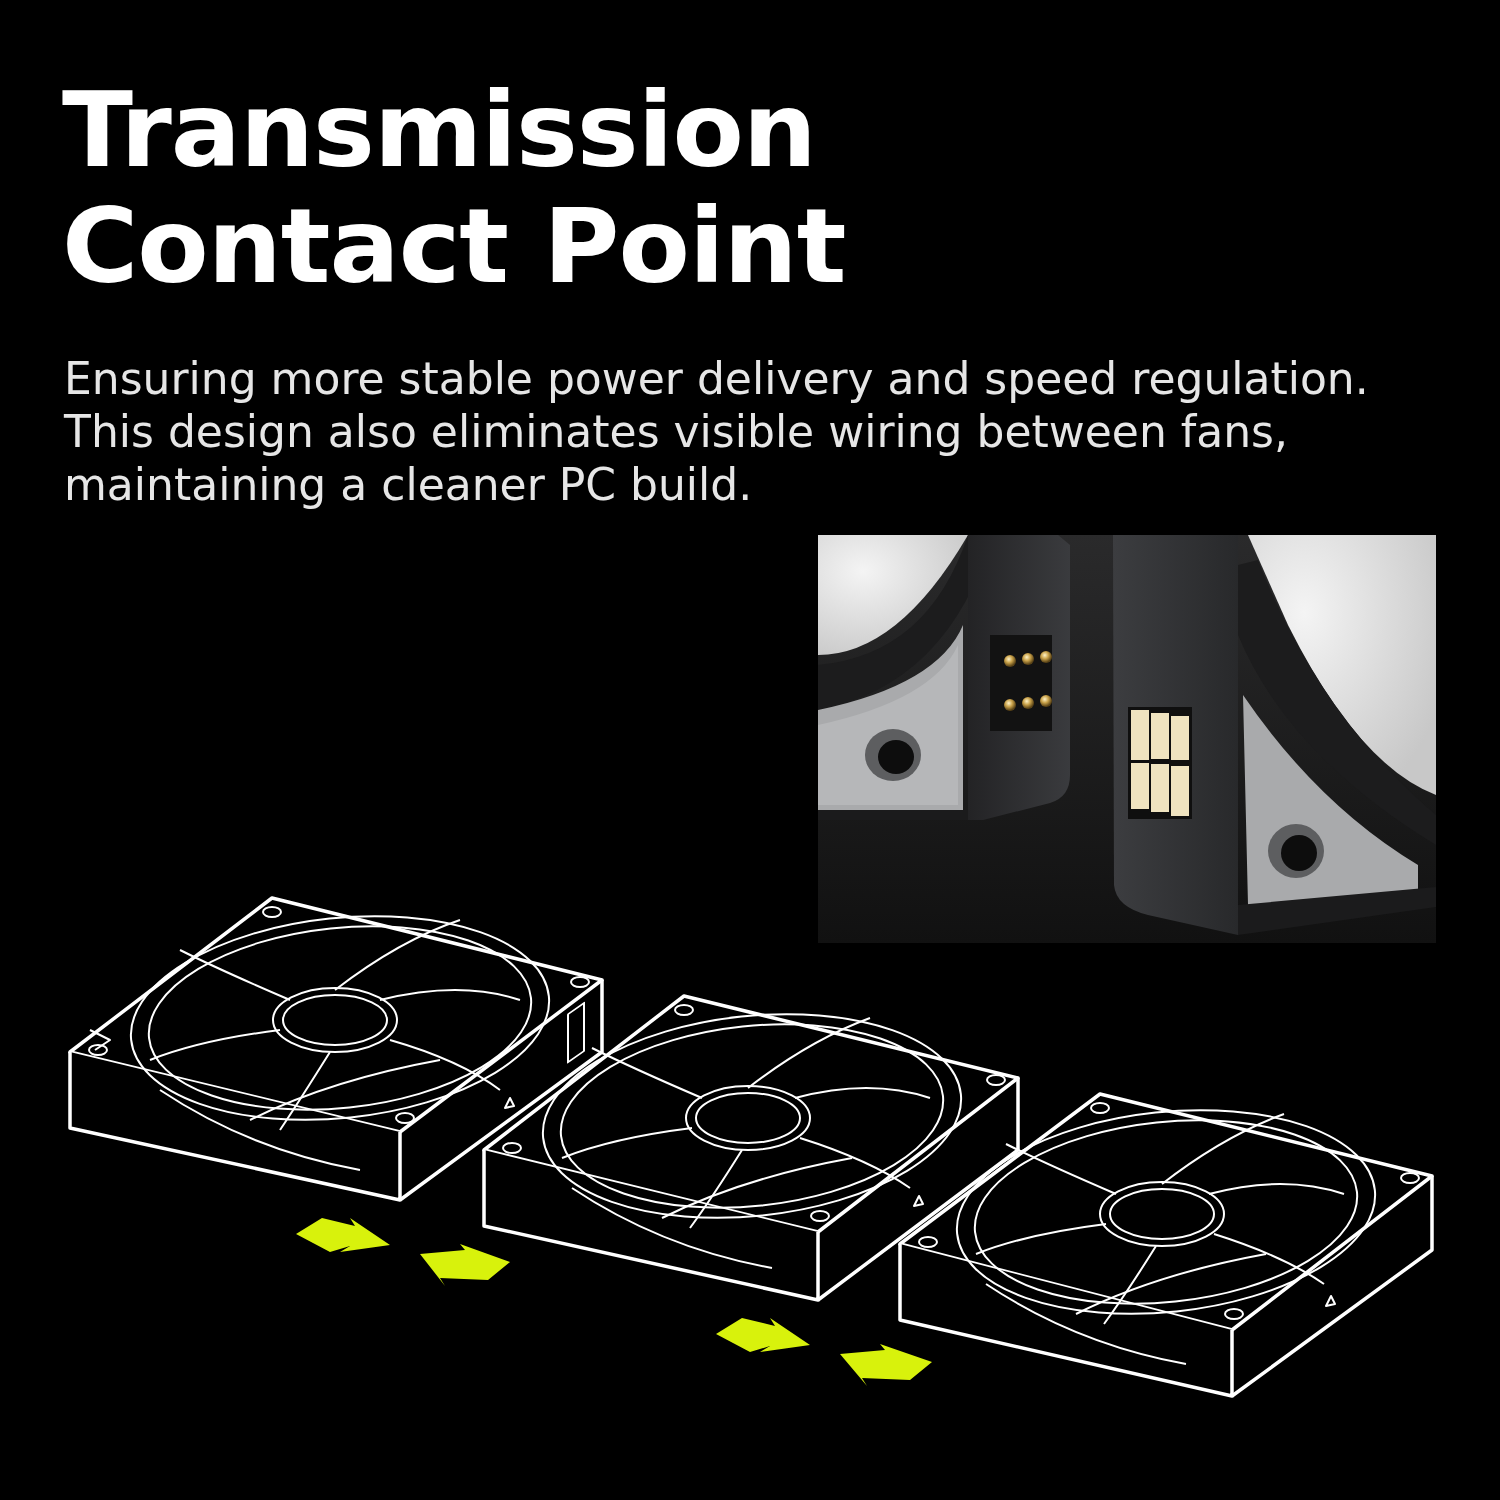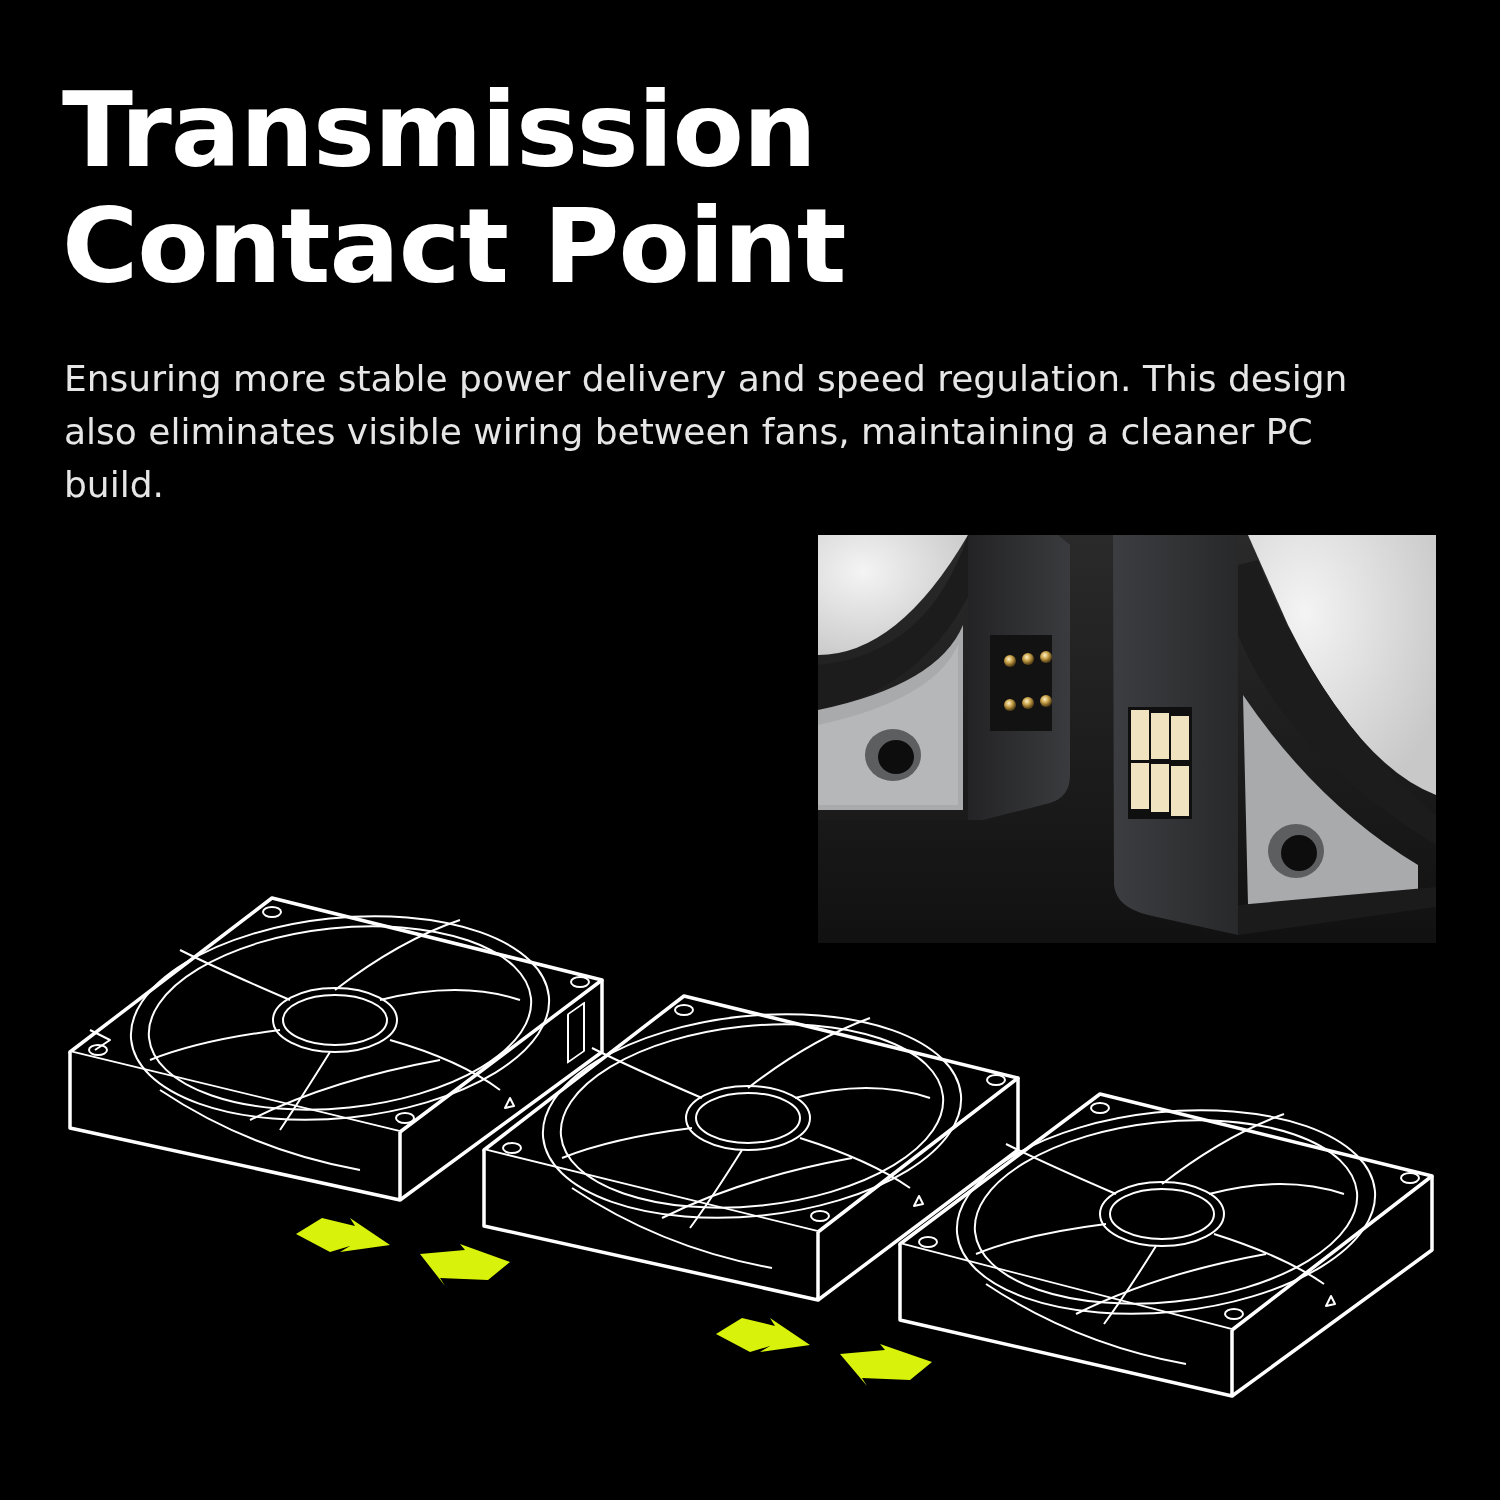--- a/index.html
+++ b/index.html
@@ -1,19 +1,19 @@
 <!DOCTYPE html>
 <html><head>
 <meta charset="utf-8">
 <style>
   html, body { margin:0; padding:0; background:#000; }
   body { width:1500px; height:1500px; position:relative; overflow:hidden; font-family:"DejaVu Sans", sans-serif; color:#fff; }
   .title { position:absolute; left:62px; top:72px; margin:0; font-family:"DejaVu Sans", sans-serif; font-weight:bold; font-size:104px; line-height:116px; letter-spacing:-1px; color:#fff; }
   .title span { display:block; }
-  .desc { position:absolute; left:64px; top:352px; width:1360px; margin:0; font-size:36px; line-height:53px; color:#e6e6e6; font-family:"DejaVu Sans", sans-serif; }
+  .desc { position:absolute; left:64px; top:352px; width:1360px; margin:0; font-size:44px; line-height:53px; color:#e6e6e6; font-family:"DejaVu Sans", sans-serif; }
   .photo { position:absolute; left:818px; top:535px; width:618px; height:408px; overflow:hidden; background:#1a1a1a; }
   .diagram { position:absolute; left:0; top:880px; width:1500px; height:560px; }
 </style>
 </head>
 <body>
 
 <h1 class="title">
   <span>Transmission</span>
   <span>Contact Point</span>
 </h1>

